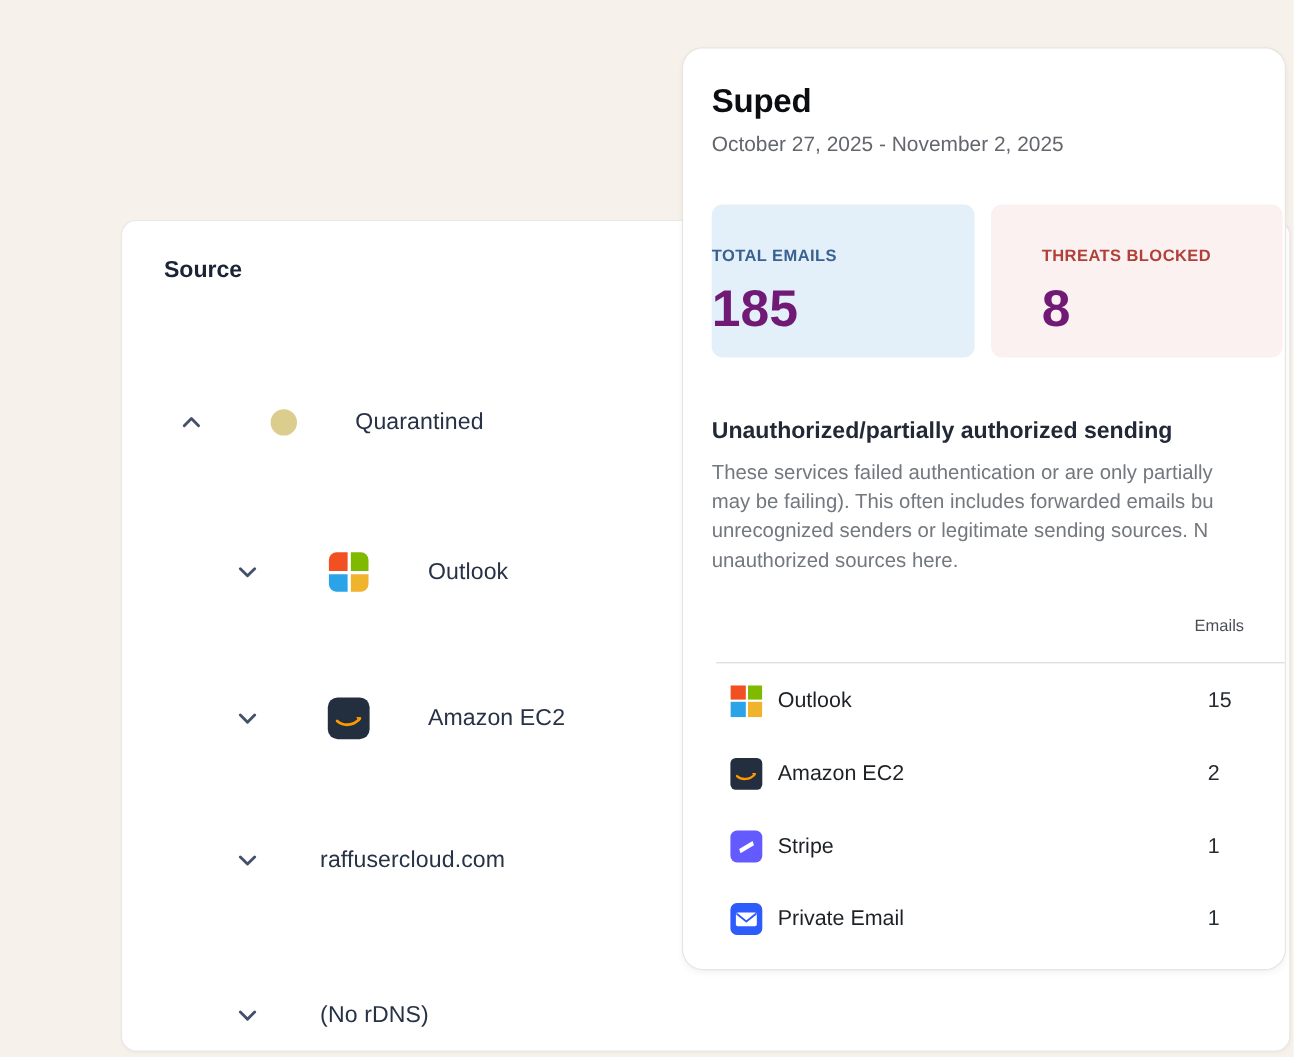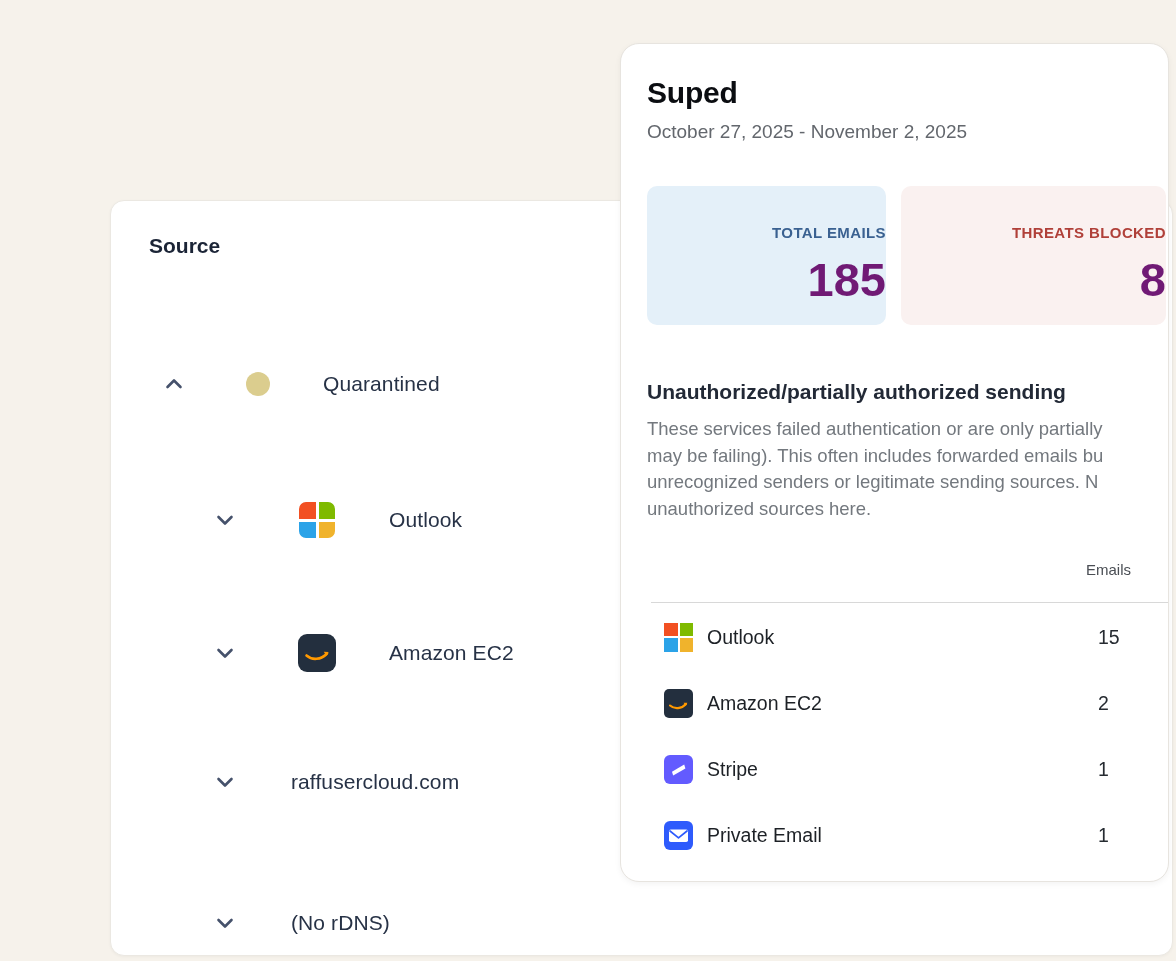--- a/index.html
+++ b/index.html
@@ -77,23 +77,23 @@
     font-size:30px; font-weight:800; color:#0b0d11; letter-spacing:-0.2px;
   }
   .rc-date {
     position:absolute; left:26px; top:77px;
     font-size:19px; color:#63676d;
   }
   .rc-stats {
     position:absolute; left:26px; top:142px; right:2px; height:139px;
     display:grid; grid-template-columns:239px 1fr; gap:15px;
   }
-  .stat-card { border-radius:10px; text-align:right; padding-top:38px; }
+  .stat-card { border-radius:10px; text-align:left; padding-top:38px; }
   .stat-card.blue { background:#e4f0f9; }
-  .stat-card.red  { background:#faf1f0; }
+  .stat-card.red  { background:#faf1f0;padding-left:46px; }
   .stat-label { font-size:15px; font-weight:700; letter-spacing:0.4px; }
   .stat-card.blue .stat-label { color:#3a6191; }
   .stat-card.red  .stat-label { color:#b04039; }
   .stat-value { font-size:47px; font-weight:700; color:#701a75; margin-top:11px; }
 
   .rc-heading {
     position:absolute; left:26px; top:336px;
     font-size:21px; font-weight:700; color:#222936;
     white-space:nowrap;
   }

